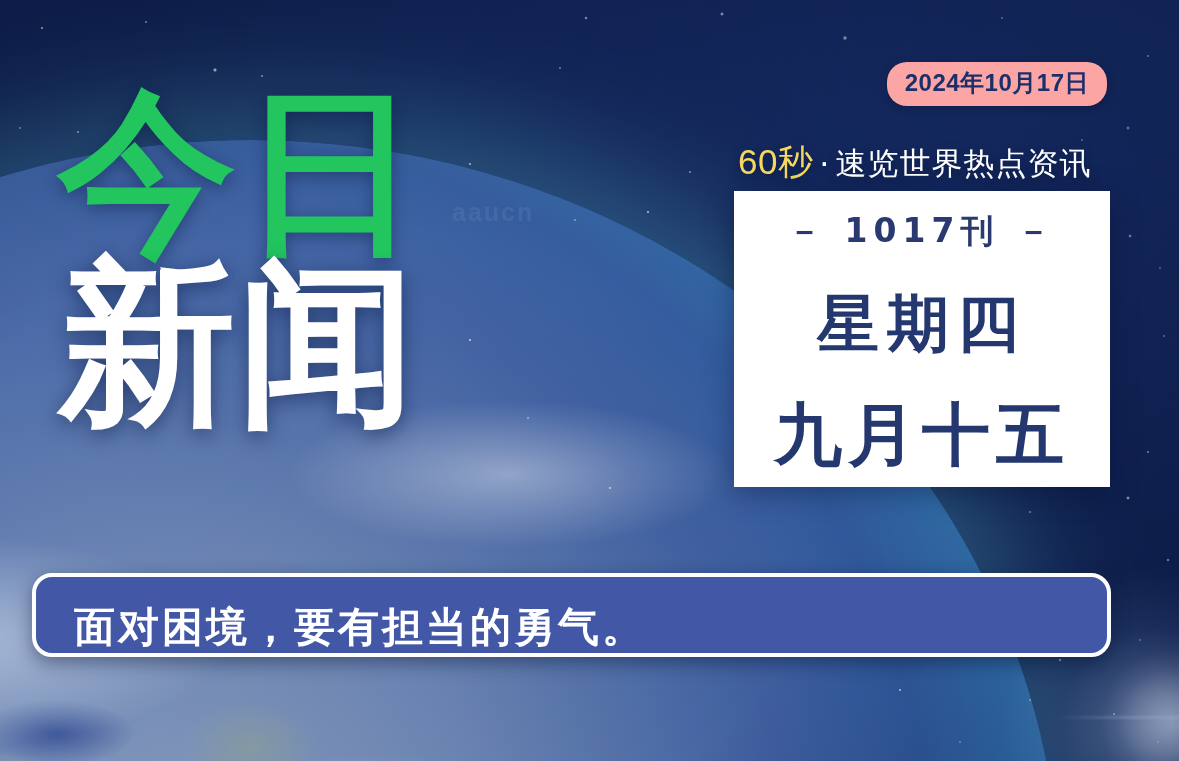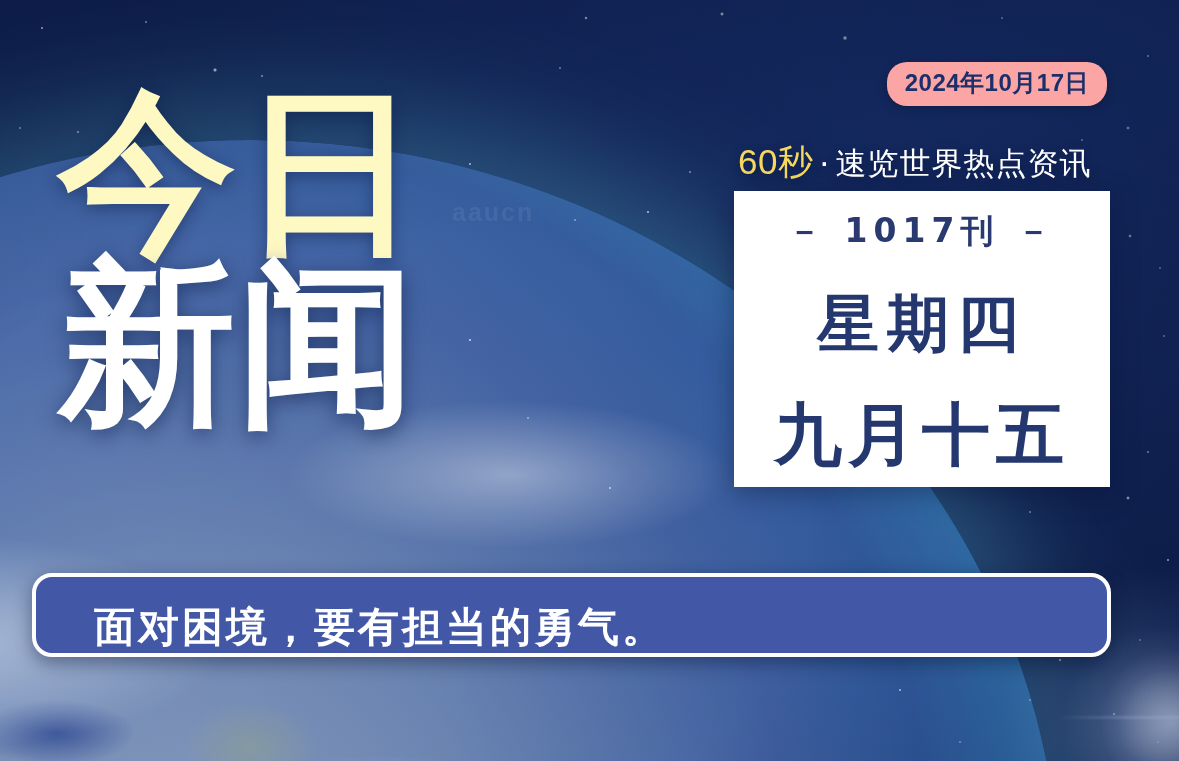--- a/index.html
+++ b/index.html
@@ -119,21 +119,21 @@
   }
   .watermark{
     position:absolute;left:452px;top:198px;width:170px;
     color:rgba(190,205,235,.10);font-size:25px;font-weight:700;letter-spacing:2px;
     user-select:none;
   }
 
   
   .title-block{position:absolute;left:58px;top:88px;width:430px;}
   .title-cn1{
-    font-size:178px;line-height:.96;font-weight:900;color:#fef9c3;
+    font-size:178px;line-height:.96;font-weight:900;color:#22c55e;
     letter-spacing:6px;
     text-shadow:0 4px 16px rgba(10,25,70,.45);
     font-family:"DejaVu Sans","Liberation Sans",sans-serif;
   }
   .title-cn2{
     font-size:178px;line-height:1.02;font-weight:900;color:#ffffff;
     letter-spacing:2px;margin-top:-6px;
     text-shadow:0 5px 20px rgba(10,25,70,.55);
     font-family:"DejaVu Sans","Liberation Sans",sans-serif;
   }
@@ -181,21 +181,21 @@
 
   
   .banner{
     position:absolute;left:32px;top:573px;width:1079px;height:84px;
     background:#4257A6;border:4px solid #ffffff;border-radius:20px;
     display:flex;align-items:center;
     box-shadow:0 6px 18px rgba(5,16,48,.42);
   }
   .banner .quote{
     color:#ffffff;font-size:41px;font-weight:800;letter-spacing:3px;
-    padding-left:58px;white-space:nowrap;
+    padding-left:38px;white-space:nowrap;
     font-family:"DejaVu Sans","Liberation Sans",sans-serif;
     margin-top:24px;
   }
 </style>
 </head>
 <body>
 
 <div id="poster">
 
   <div class="space"></div>

